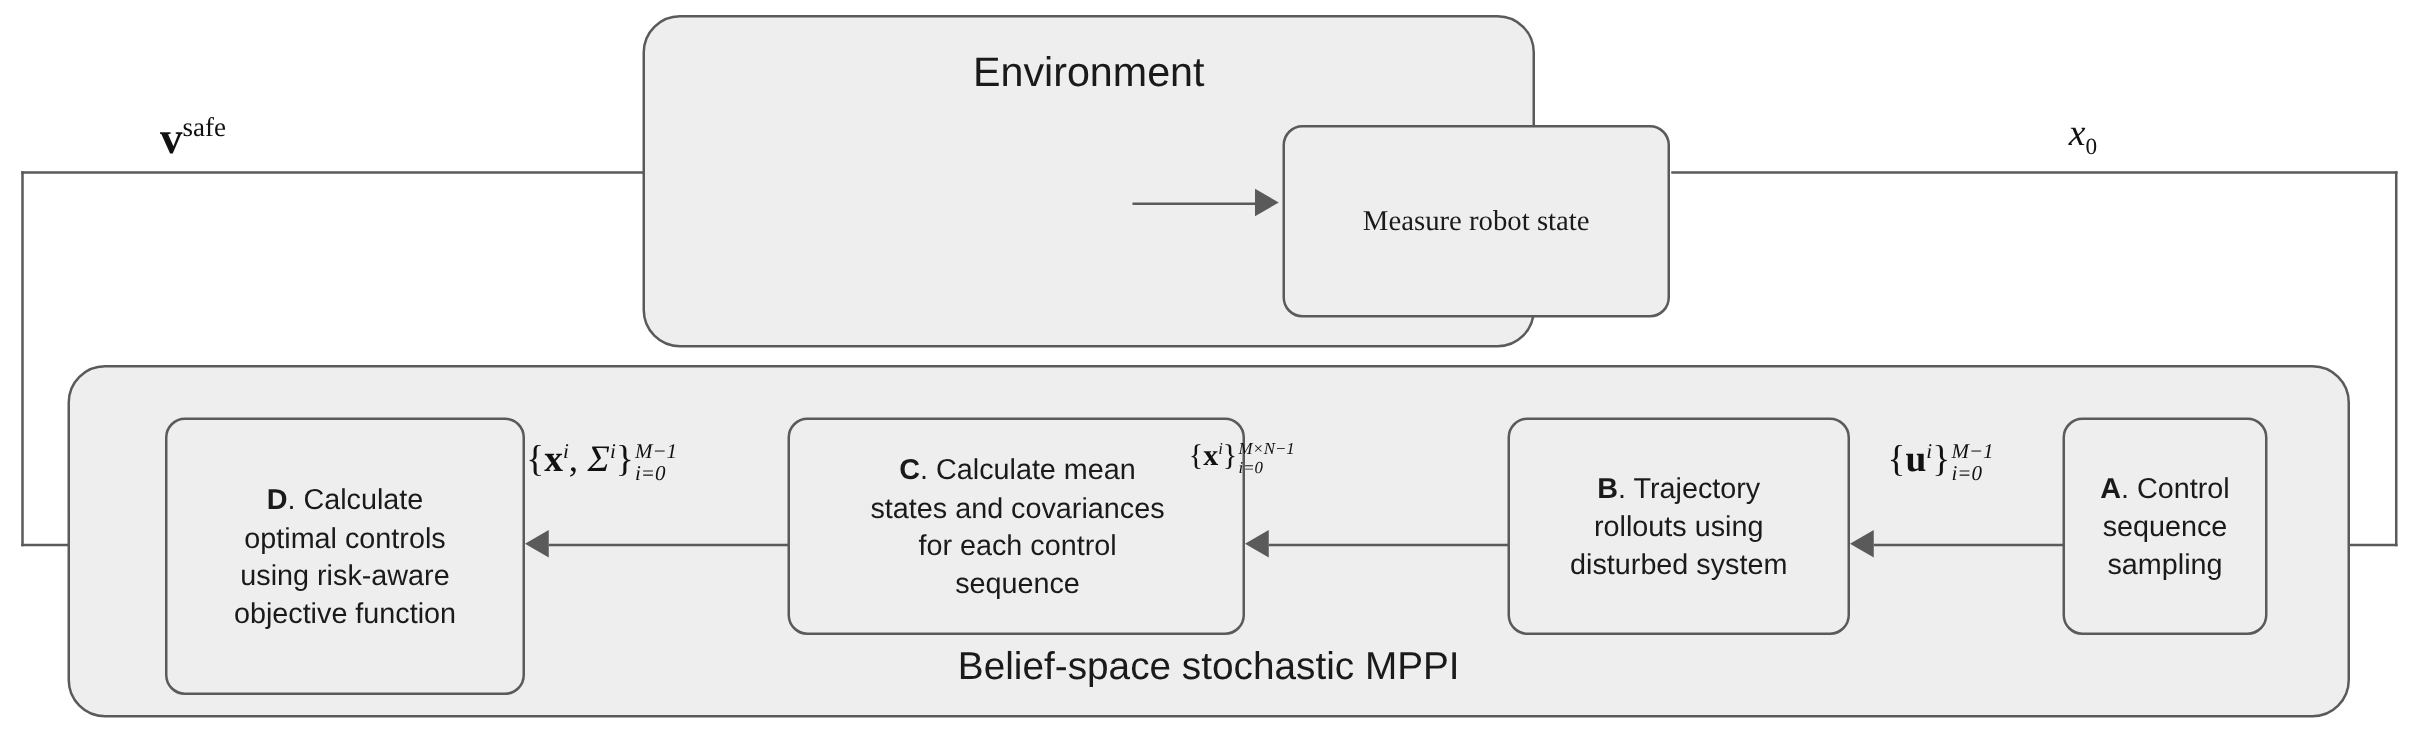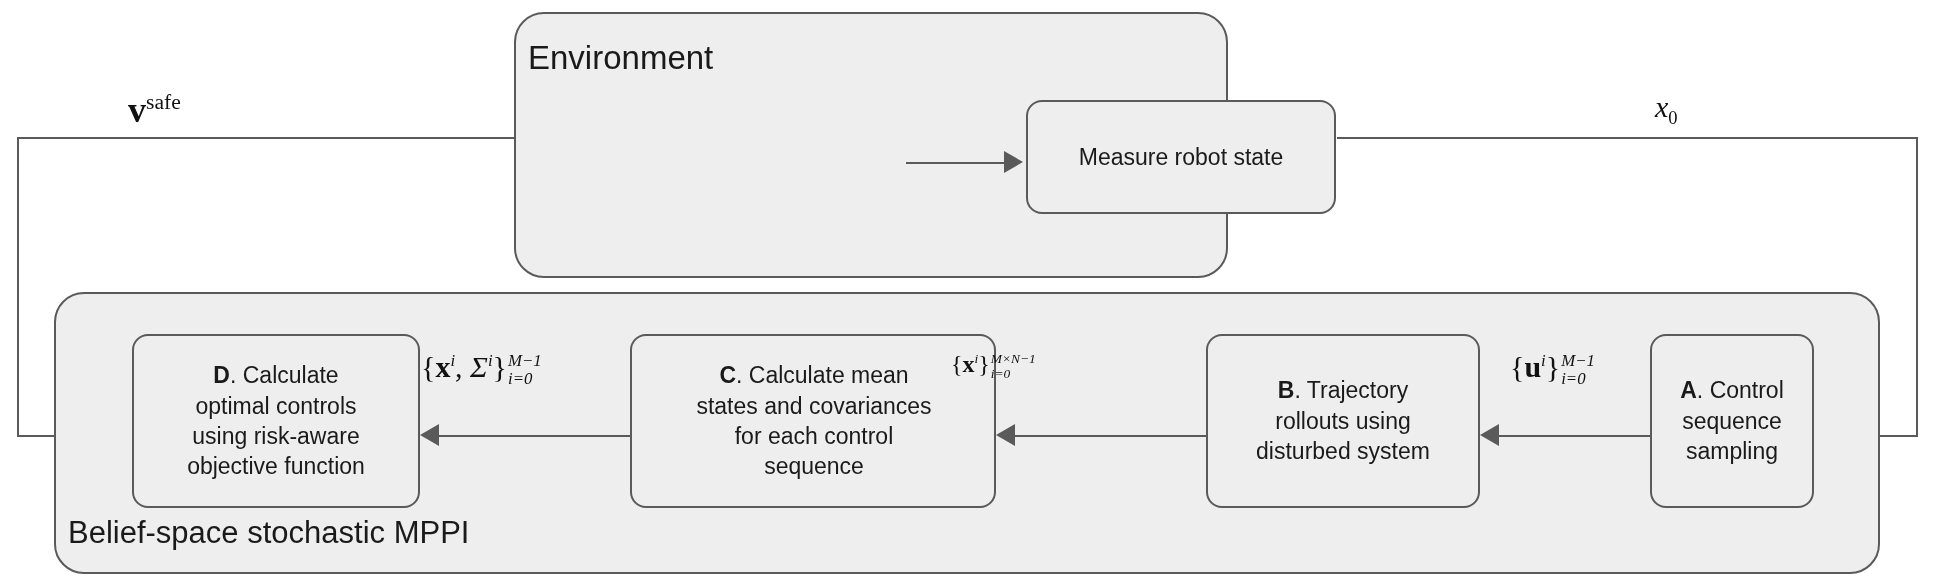--- a/index.html
+++ b/index.html
@@ -24,22 +24,22 @@
     background: #eeeeee;
     border: 2.2px solid #5a5a5a;
     border-radius: 30px;
     box-sizing: border-box;
   }
   #env-group   { left: 514px; top: 12px;  width: 714px; height: 266px; }
   #mppi-group  { left: 54px;  top: 292px; width: 1826px; height: 282px; }
 
   .group-title {
     position: absolute;
-    left: 12px; right: 0;
-    text-align: left;
+    left: 0; right: 0;
+    text-align: center;
     color: #1a1a1a;
     font-size: 33px;
     line-height: 1.1;
     white-space: nowrap;
   }
   #env-title  { top: 26px; }
   #mppi-title { bottom: 22px; font-size: 31px; }
 
   
   .node {
@@ -53,23 +53,23 @@
     justify-content: center;
     text-align: center;
     color: #1a1a1a;
     font-size: 23px;
     line-height: 1.32;
     padding: 4px 10px;
   }
   .node b { font-weight: bold; }
 
   #node-robot   { left: 594px;  top: 100px; width: 312px; height: 126px; }
-  #node-measure { left: 1026px; top: 100px; width: 310px; height: 114px; }
-
-  #node-d { left: 132px;  top: 334px; width: 288px; height: 174px; }
+  #node-measure { left: 1026px; top: 100px; width: 310px; height: 154px; font-family: Liberation Serif, serif; }
+
+  #node-d { left: 132px;  top: 334px; width: 288px; height: 222px; }
   #node-c { left: 630px;  top: 334px; width: 366px; height: 174px; padding-left: 12px; }
   #node-b { left: 1206px; top: 334px; width: 274px; height: 174px; }
   #node-a { left: 1650px; top: 334px; width: 164px; height: 174px; }
 
   
   .line {
     position: absolute;
     background: #5a5a5a;
   }
   .line.h { height: 2.4px; }

